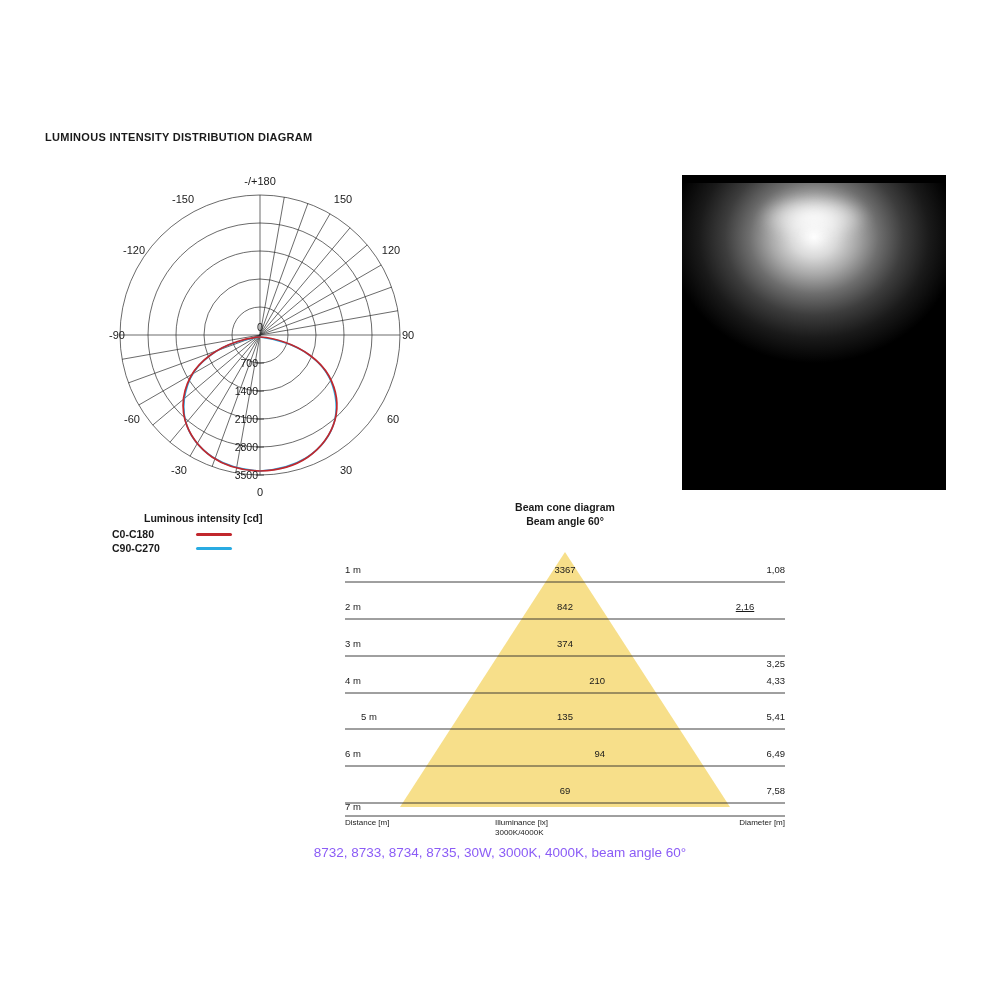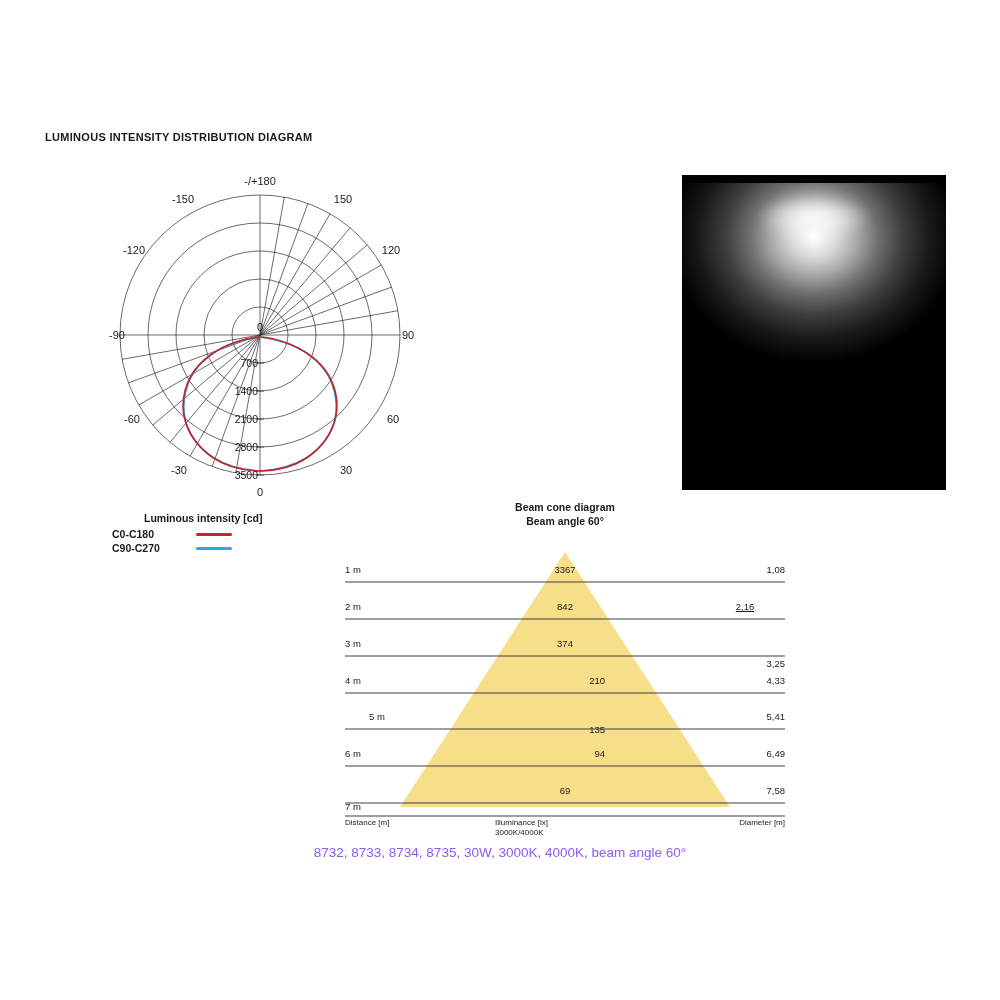--- a/index.html
+++ b/index.html
@@ -240,29 +240,29 @@
       <line x1="0" y1="214" x2="440" y2="214"></line>
       <line x1="0" y1="251" x2="440" y2="251"></line>
       <line x1="0" y1="264" x2="440" y2="264"></line>
     </g>
   </svg>
 
   <div class="cone-label" style="left:0px; top:12px;">1 m</div>
   <div class="cone-label" style="left:0px; top:49px;">2 m</div>
   <div class="cone-label" style="left:0px; top:86px;">3 m</div>
   <div class="cone-label" style="left:0px; top:123px;">4 m</div>
-  <div class="cone-label" style="left:8px; top:159px;padding-left:16px;">5 m</div>
+  <div class="cone-label" style="left:0px; top:159px;padding-left:16px;">5 m</div>
   <div class="cone-label" style="left:0px; top:196px;">6 m</div>
   <div class="cone-label" style="left:0px; top:233px;margin-top:16px;">7 m</div>
 
   <div class="cone-label" style="left:180px; width:80px; text-align:center; top:12px;">3367</div>
   <div class="cone-label" style="left:180px; width:80px; text-align:center; top:49px;">842</div>
   <div class="cone-label" style="left:180px; width:80px; text-align:center; top:86px;">374</div>
   <div class="cone-label" style="left:180px; width:80px; text-align:right; top:123px;">210</div>
-  <div class="cone-label" style="left:180px; width:80px; text-align:right; top:172px;">135</div>
+  <div class="cone-label" style="left:180px; width:80px; text-align:center; top:159px;">135</div>
   <div class="cone-label" style="left:180px; width:80px; text-align:right; top:196px;">94</div>
   <div class="cone-label" style="left:180px; width:80px; text-align:center; top:233px;">69</div>
 
   <div class="cone-label" style="left:360px; width:80px; text-align:right; top:12px;">1,08</div>
   <div class="cone-label" style="left:360px; width:80px; text-align:center; top:49px;text-decoration:underline;">2,16</div>
   <div class="cone-label" style="left:360px; width:80px; text-align:right; top:86px;margin-top:20px;">3,25</div>
   <div class="cone-label" style="left:360px; width:80px; text-align:right; top:123px;">4,33</div>
   <div class="cone-label" style="left:360px; width:80px; text-align:right; top:159px;">5,41</div>
   <div class="cone-label" style="left:360px; width:80px; text-align:right; top:196px;">6,49</div>
   <div class="cone-label" style="left:360px; width:80px; text-align:right; top:233px;">7,58</div>

